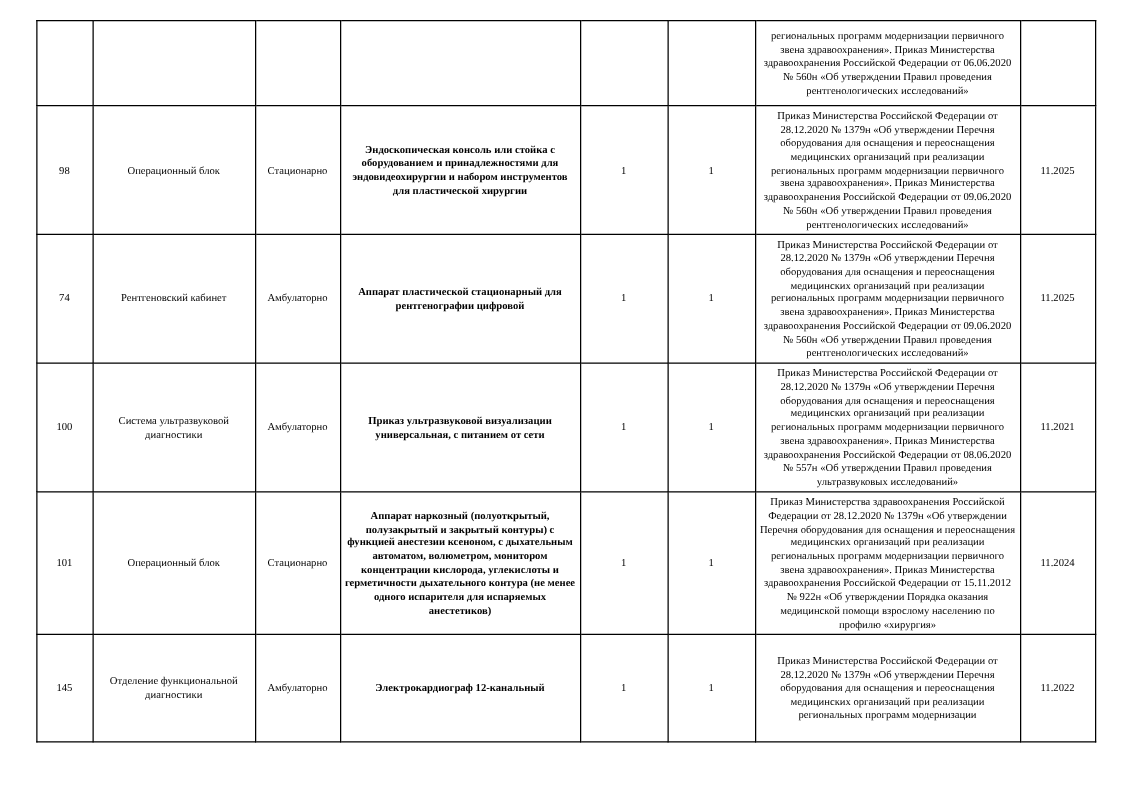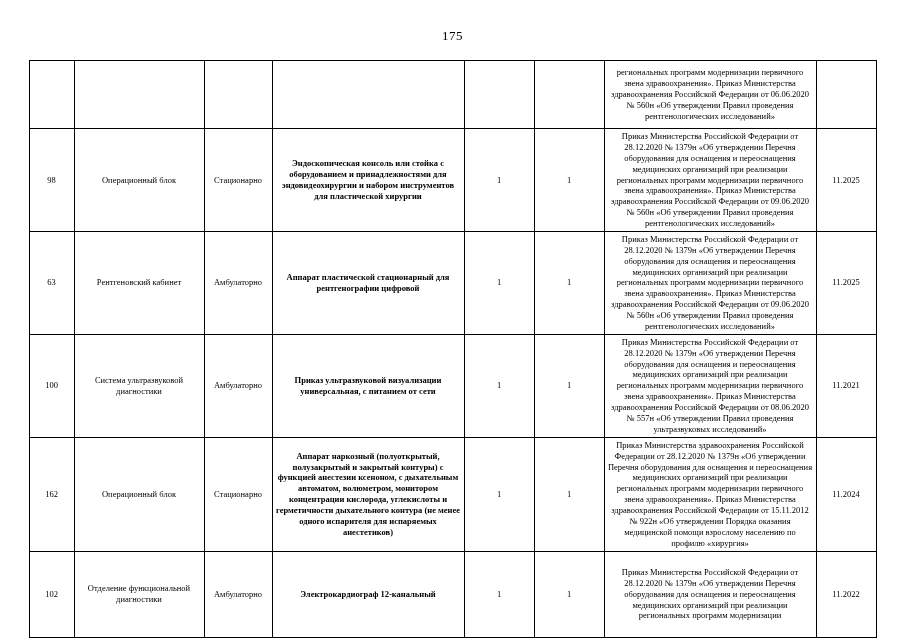--- a/index.html
+++ b/index.html
@@ -53,21 +53,20 @@
   col.c-equipment { width: 192px; }
   col.c-qty1 { width: 70px; }
   col.c-qty2 { width: 70px; }
   col.c-legal { width: 212px; }
   col.c-date { width: 60px; }
 </style>
 </head>
 <body>
 
 <div class="page">
-  <div class="page-number">175</div>
 
   <table class="equipment-table">
     <colgroup>
       <col class="c-num">
       <col class="c-department">
       <col class="c-type">
       <col class="c-equipment">
       <col class="c-qty1">
       <col class="c-qty2">
       <col class="c-legal">
@@ -88,51 +87,51 @@
           <td class="col-num">98</td>
           <td class="col-department">Операционный блок</td>
           <td class="col-care-type">Стационарно</td>
           <td class="col-equipment">Эндоскопическая консоль или стойка с оборудованием и принадлежностями для эндовидеохирургии и набором инструментов для пластической хирургии</td>
           <td class="col-qty1">1</td>
           <td class="col-qty2">1</td>
           <td class="col-legal">Приказ Министерства Российской Федерации от 28.12.2020 № 1379н «Об утверждении Перечня оборудования для оснащения и переоснащения медицинских организаций при реализации региональных программ модернизации первичного звена здравоохранения». Приказ Министерства здравоохранения Российской Федерации от 09.06.2020 № 560н «Об утверждении Правил проведения рентгенологических исследований»</td>
           <td class="col-date">11.2025</td>
         </tr>
         <tr>
-          <td class="col-num">63</td>
+          <td class="col-num">74</td>
           <td class="col-department">Рентгеновский кабинет</td>
           <td class="col-care-type">Амбулаторно</td>
           <td class="col-equipment">Аппарат пластической стационарный для рентгенографии цифровой</td>
           <td class="col-qty1">1</td>
           <td class="col-qty2">1</td>
           <td class="col-legal">Приказ Министерства Российской Федерации от 28.12.2020 № 1379н «Об утверждении Перечня оборудования для оснащения и переоснащения медицинских организаций при реализации региональных программ модернизации первичного звена здравоохранения». Приказ Министерства здравоохранения Российской Федерации от 09.06.2020 № 560н «Об утверждении Правил проведения рентгенологических исследований»</td>
           <td class="col-date">11.2025</td>
         </tr>
         <tr>
           <td class="col-num">100</td>
           <td class="col-department">Система ультразвуковой диагностики</td>
           <td class="col-care-type">Амбулаторно</td>
           <td class="col-equipment">Приказ ультразвуковой визуализации универсальная, с питанием от сети</td>
           <td class="col-qty1">1</td>
           <td class="col-qty2">1</td>
           <td class="col-legal">Приказ Министерства Российской Федерации от 28.12.2020 № 1379н «Об утверждении Перечня оборудования для оснащения и переоснащения медицинских организаций при реализации региональных программ модернизации первичного звена здравоохранения». Приказ Министерства здравоохранения Российской Федерации от 08.06.2020 № 557н «Об утверждении Правил проведения ультразвуковых исследований»</td>
           <td class="col-date">11.2021</td>
         </tr>
         <tr>
-          <td class="col-num">162</td>
+          <td class="col-num">101</td>
           <td class="col-department">Операционный блок</td>
           <td class="col-care-type">Стационарно</td>
           <td class="col-equipment">Аппарат наркозный (полуоткрытый, полузакрытый и закрытый контуры) с функцией анестезии ксеноном, с дыхательным автоматом, волюметром, монитором концентрации кислорода, углекислоты и герметичности дыхательного контура (не менее одного испарителя для испаряемых анестетиков)</td>
           <td class="col-qty1">1</td>
           <td class="col-qty2">1</td>
           <td class="col-legal">Приказ Министерства здравоохранения Российской Федерации от 28.12.2020 № 1379н «Об утверждении Перечня оборудования для оснащения и переоснащения медицинских организаций при реализации региональных программ модернизации первичного звена здравоохранения». Приказ Министерства здравоохранения Российской Федерации от 15.11.2012 № 922н «Об утверждении Порядка оказания медицинской помощи взрослому населению по профилю «хирургия»</td>
           <td class="col-date">11.2024</td>
         </tr>
         <tr>
-          <td class="col-num">102</td>
+          <td class="col-num">145</td>
           <td class="col-department">Отделение функциональной диагностики</td>
           <td class="col-care-type">Амбулаторно</td>
           <td class="col-equipment">Электрокардиограф 12-канальный</td>
           <td class="col-qty1">1</td>
           <td class="col-qty2">1</td>
           <td class="col-legal">Приказ Министерства Российской Федерации от 28.12.2020 № 1379н «Об утверждении Перечня оборудования для оснащения и переоснащения медицинских организаций при реализации региональных программ модернизации</td>
           <td class="col-date">11.2022</td>
         </tr>
       </tbody>
   </table>

